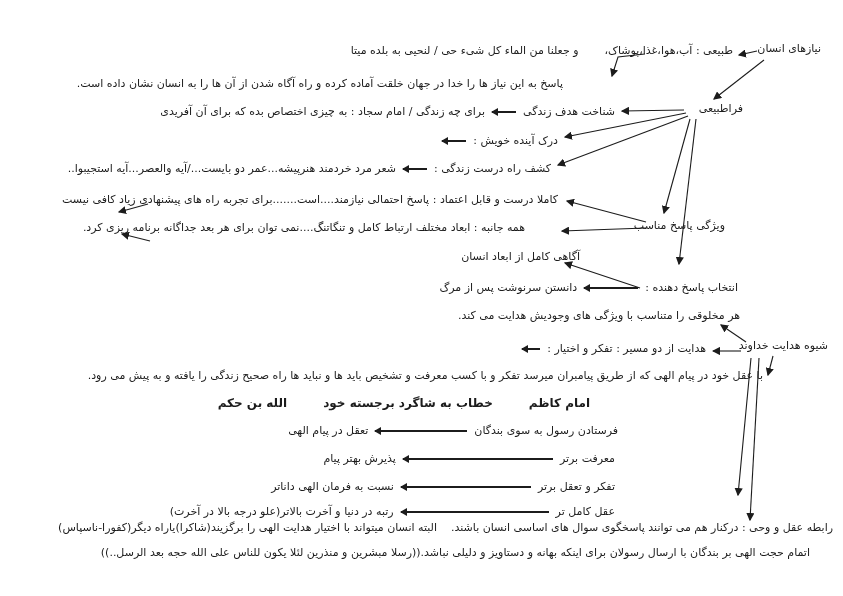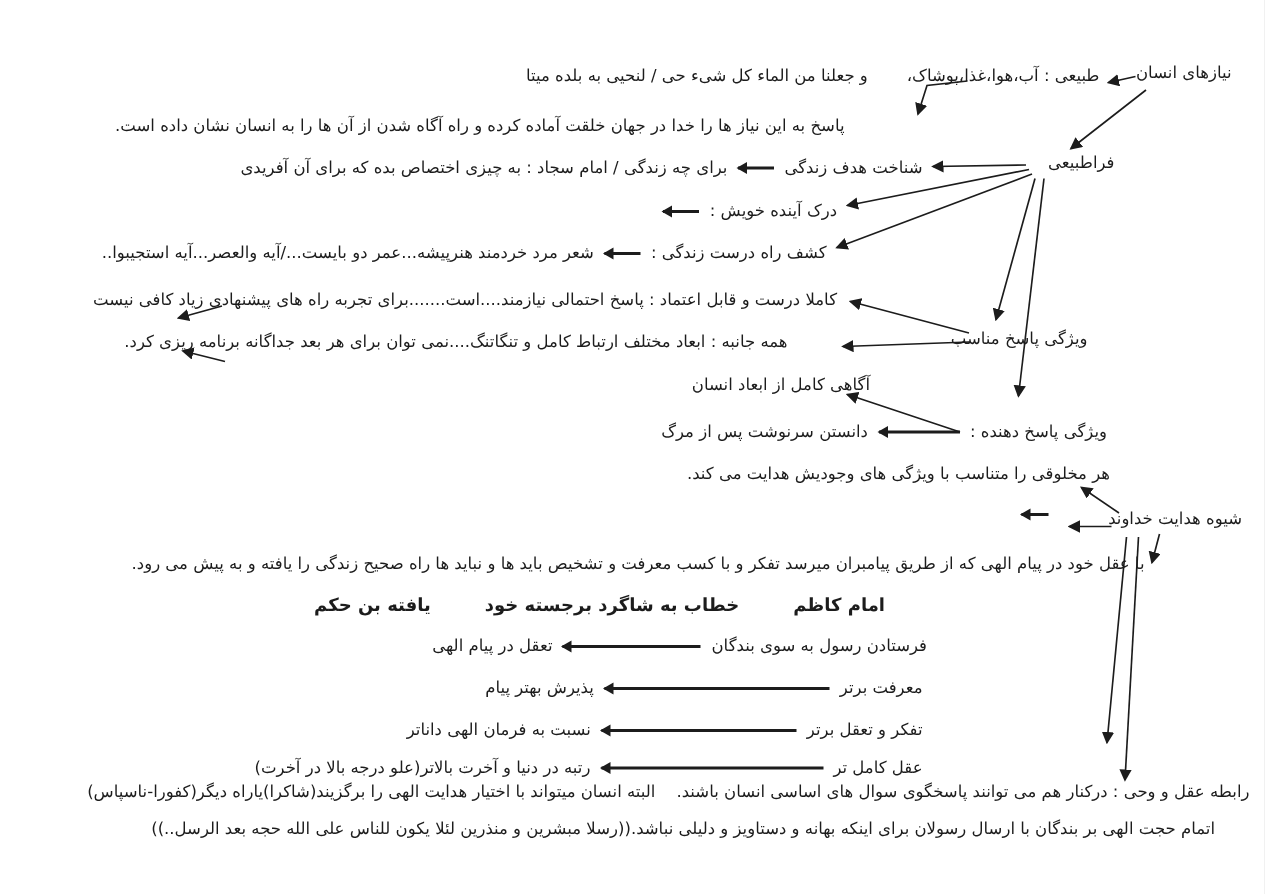--- a/index.html
+++ b/index.html
@@ -90,39 +90,40 @@
 
   <div class="t" style="right:285px;top:193px"><span>کاملا درست و قابل اعتماد : پاسخ احتمالی نیازمند....است.......برای تجربه راه های پیشنهادی زیاد کافی نیست</span></div>
 
   <div class="t" style="right:318px;top:221px"><span>همه جانبه : ابعاد مختلف ارتباط کامل و تنگاتنگ....نمی توان برای هر بعد جداگانه برنامه ریزی کرد.</span></div>
 
   <div class="t" style="right:118px;top:219px"><span>ویژگی پاسخ مناسب</span></div>
 
   <div class="t" style="right:263px;top:250px"><span>آگاهی کامل از ابعاد انسان</span></div>
 
   <div class="t line" style="right:105px;top:281px">
-    <span>ویژگی پاسخ دهنده :</span>
+    <span>انتخاب پاسخ دهنده :</span>
     <span class="iarrow" style="width:54px"></span>
     <span>دانستن سرنوشت پس از مرگ</span>
   </div>
 
   <div class="t" style="right:103px;top:309px"><span>هر مخلوقی را متناسب با ویژگی های وجودیش هدایت می کند.</span></div>
 
   <div class="t" style="right:15px;top:339px"><span>شیوه هدایت خداوند</span></div>
 
   <div class="t line" style="right:137px;top:342px">
+    <span>هدایت از دو مسیر : تفکر و اختیار :</span>
     <span class="iarrow" style="width:18px"></span>
   </div>
 
   <div class="t" style="right:80px;top:369px"><span>با عقل خود در پیام الهی که از طریق پیامبران میرسد تفکر و با کسب معرفت و تشخیص باید ها و نباید ها راه صحیح زندگی را یافته و به پیش می رود.</span></div>
 
   <div class="t line bold" style="right:253px;top:396px;gap:36px">
     <span>امام کاظم</span>
     <span>خطاب به شاگرد برجسته خود</span>
-    <span>یافته بن حکم</span>
+    <span>الله بن حکم</span>
   </div>
 
   <div class="t line" style="right:225px;top:424px">
     <span>فرستادن رسول به سوی بندگان</span>
     <span class="iarrow" style="width:92px"></span>
     <span>تعقل در پیام الهی</span>
   </div>
 
   <div class="t line" style="right:228px;top:452px">
     <span>معرفت برتر</span>

